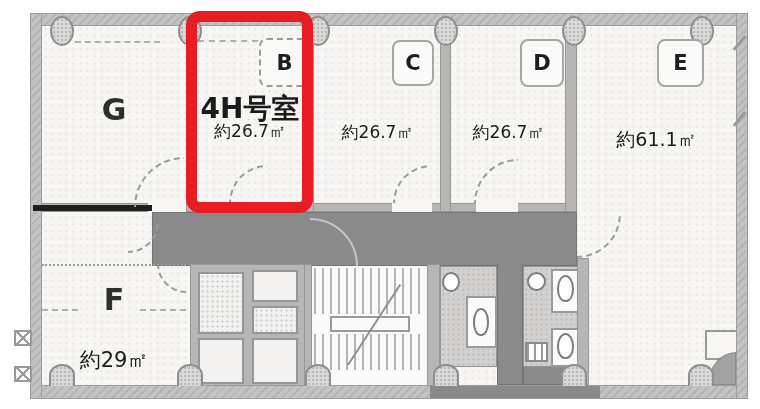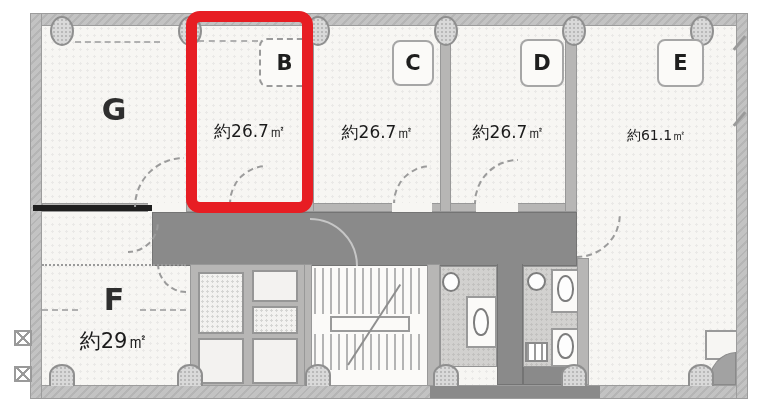--- a/index.html
+++ b/index.html
@@ -154,24 +154,25 @@
     </div>
   <div class="abs roombox" style="left:520px;top:39px;width:44px;height:48px;">
       <span>D</span>
     </div>
   <div class="abs roombox" style="left:657px;top:39px;width:47px;height:48px;">
       <span>E</span>
     </div>
 
   <div class="abs txt letter" style="left:42px;top:92px;width:144px;height:36px;line-height:36px;">G</div>
 
+  <div class="abs txt" style="left:189px;top:90px;width:122px;font-size:28px;font-weight:bold;">4H号室</div>
   <div class="abs txt" style="left:197px;top:120px;width:106px;font-size:17px;">約26.7㎡</div>
 
   <div class="abs txt" style="left:315px;top:121px;width:125px;font-size:17px;">約26.7㎡</div>
   <div class="abs txt" style="left:452px;top:121px;width:113px;font-size:17px;">約26.7㎡</div>
-  <div class="abs txt" style="left:577px;top:127px;width:159px;font-size:14px;">約61.1㎡</div>
+  <div class="abs txt" style="left:577px;top:127px;width:159px;font-size:19px;">約61.1㎡</div>
 
   <div class="abs txt letter" style="left:42px;top:283px;width:144px;height:34px;line-height:34px;">F</div>
-  <div class="abs txt" style="left:42px;top:327px;width:144px;font-size:21px;">約29㎡</div>
+  <div class="abs txt" style="left:42px;top:346px;width:144px;font-size:21px;">約29㎡</div>
 
   <div class="abs highlight" style="left:186px;top:11px;width:127px;height:202px;"></div>
 
 </div>
 
 </body></html>

